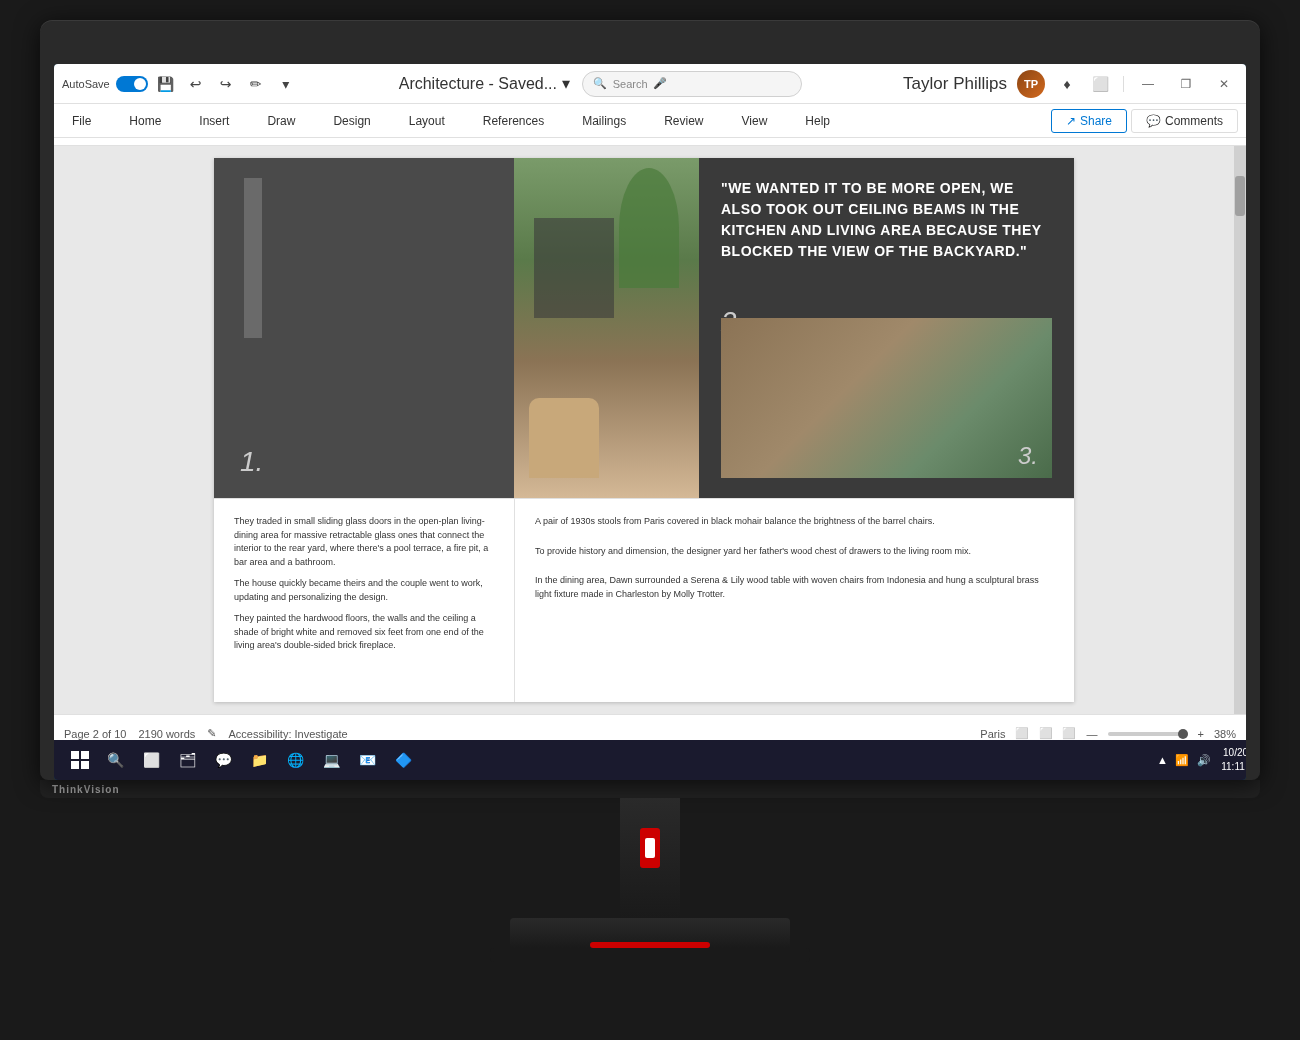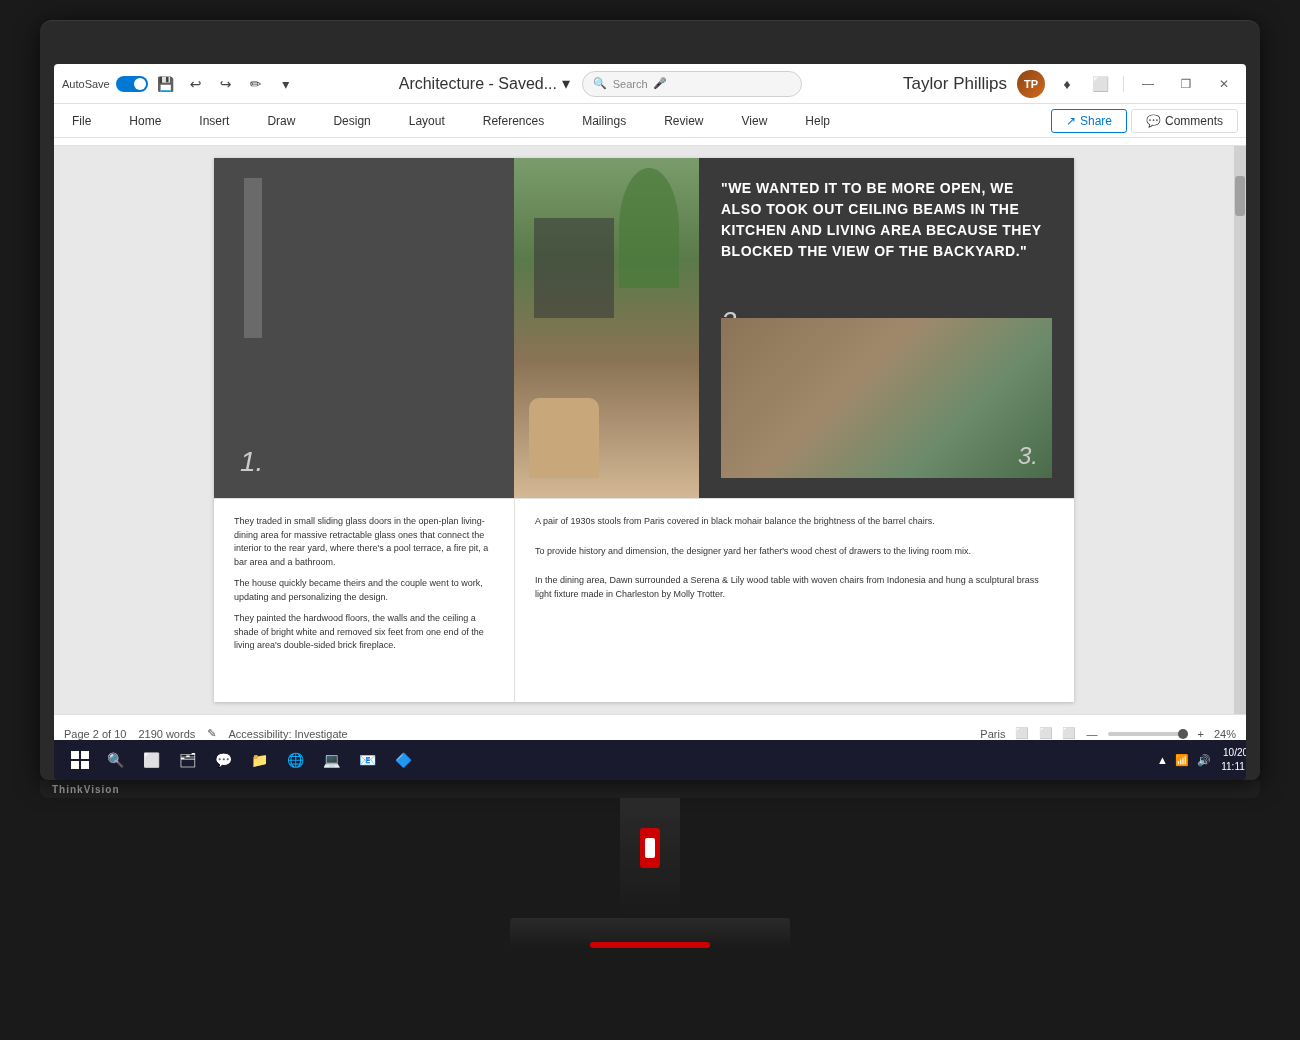--- a/index.html
+++ b/index.html
@@ -736,21 +736,21 @@
       <div class="status-right">
         <span>Paris</span>
         <span>⬜</span>
         <span>⬜</span>
         <span>⬜</span>
         <span>—</span>
         <div class="zoom-slider">
           <div class="zoom-thumb"></div>
         </div>
         <span>+</span>
-        <span>24%</span>
+        <span>38%</span>
       </div>
     </div>
 
     <div class="taskbar">
       <div class="taskbar-start">
         <div class="win-logo">
           <div></div>
             <div></div>
             <div></div>
             <div></div>

